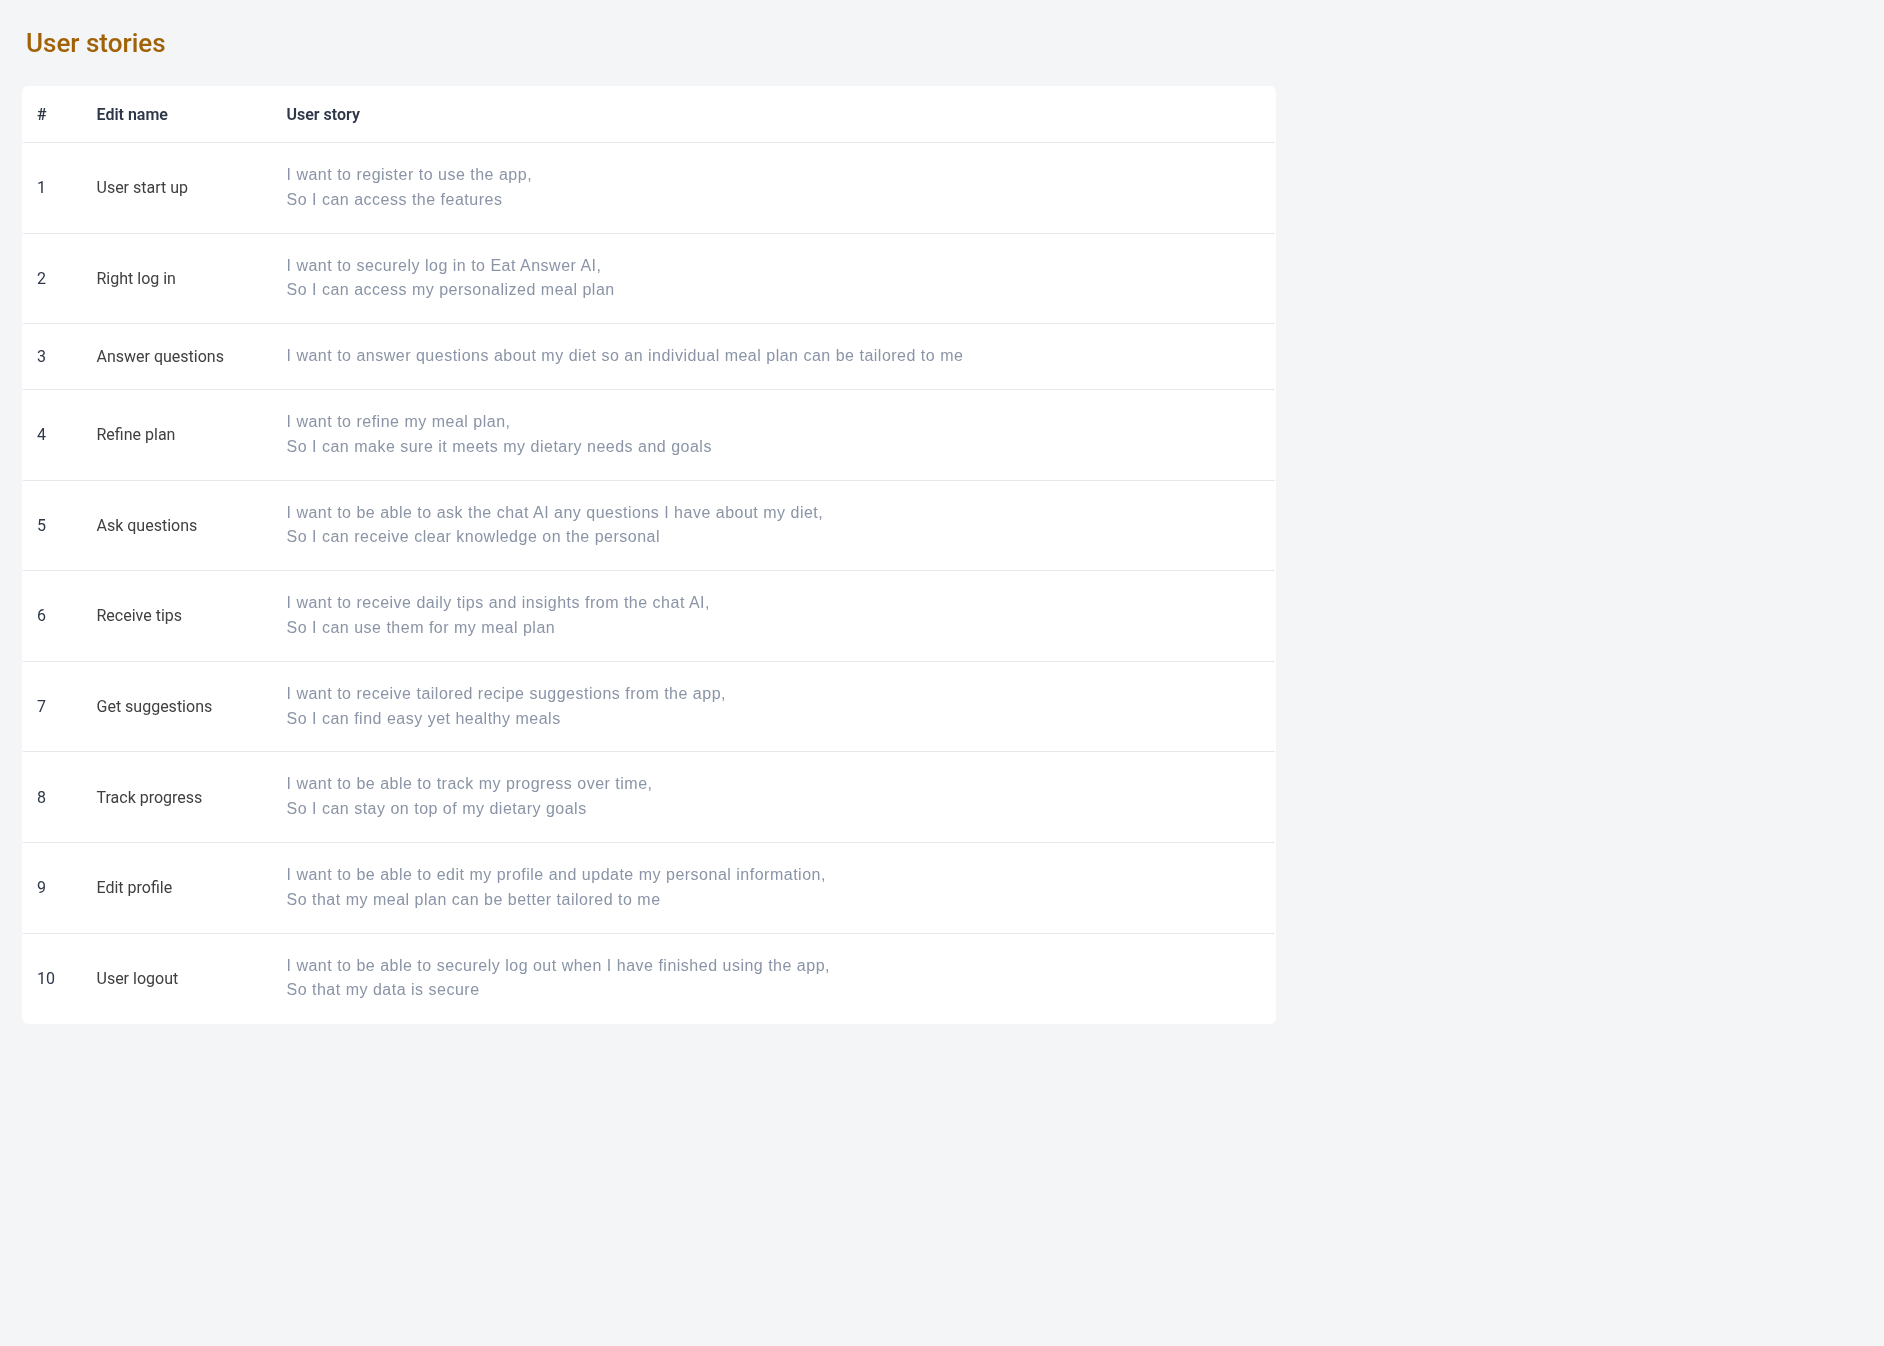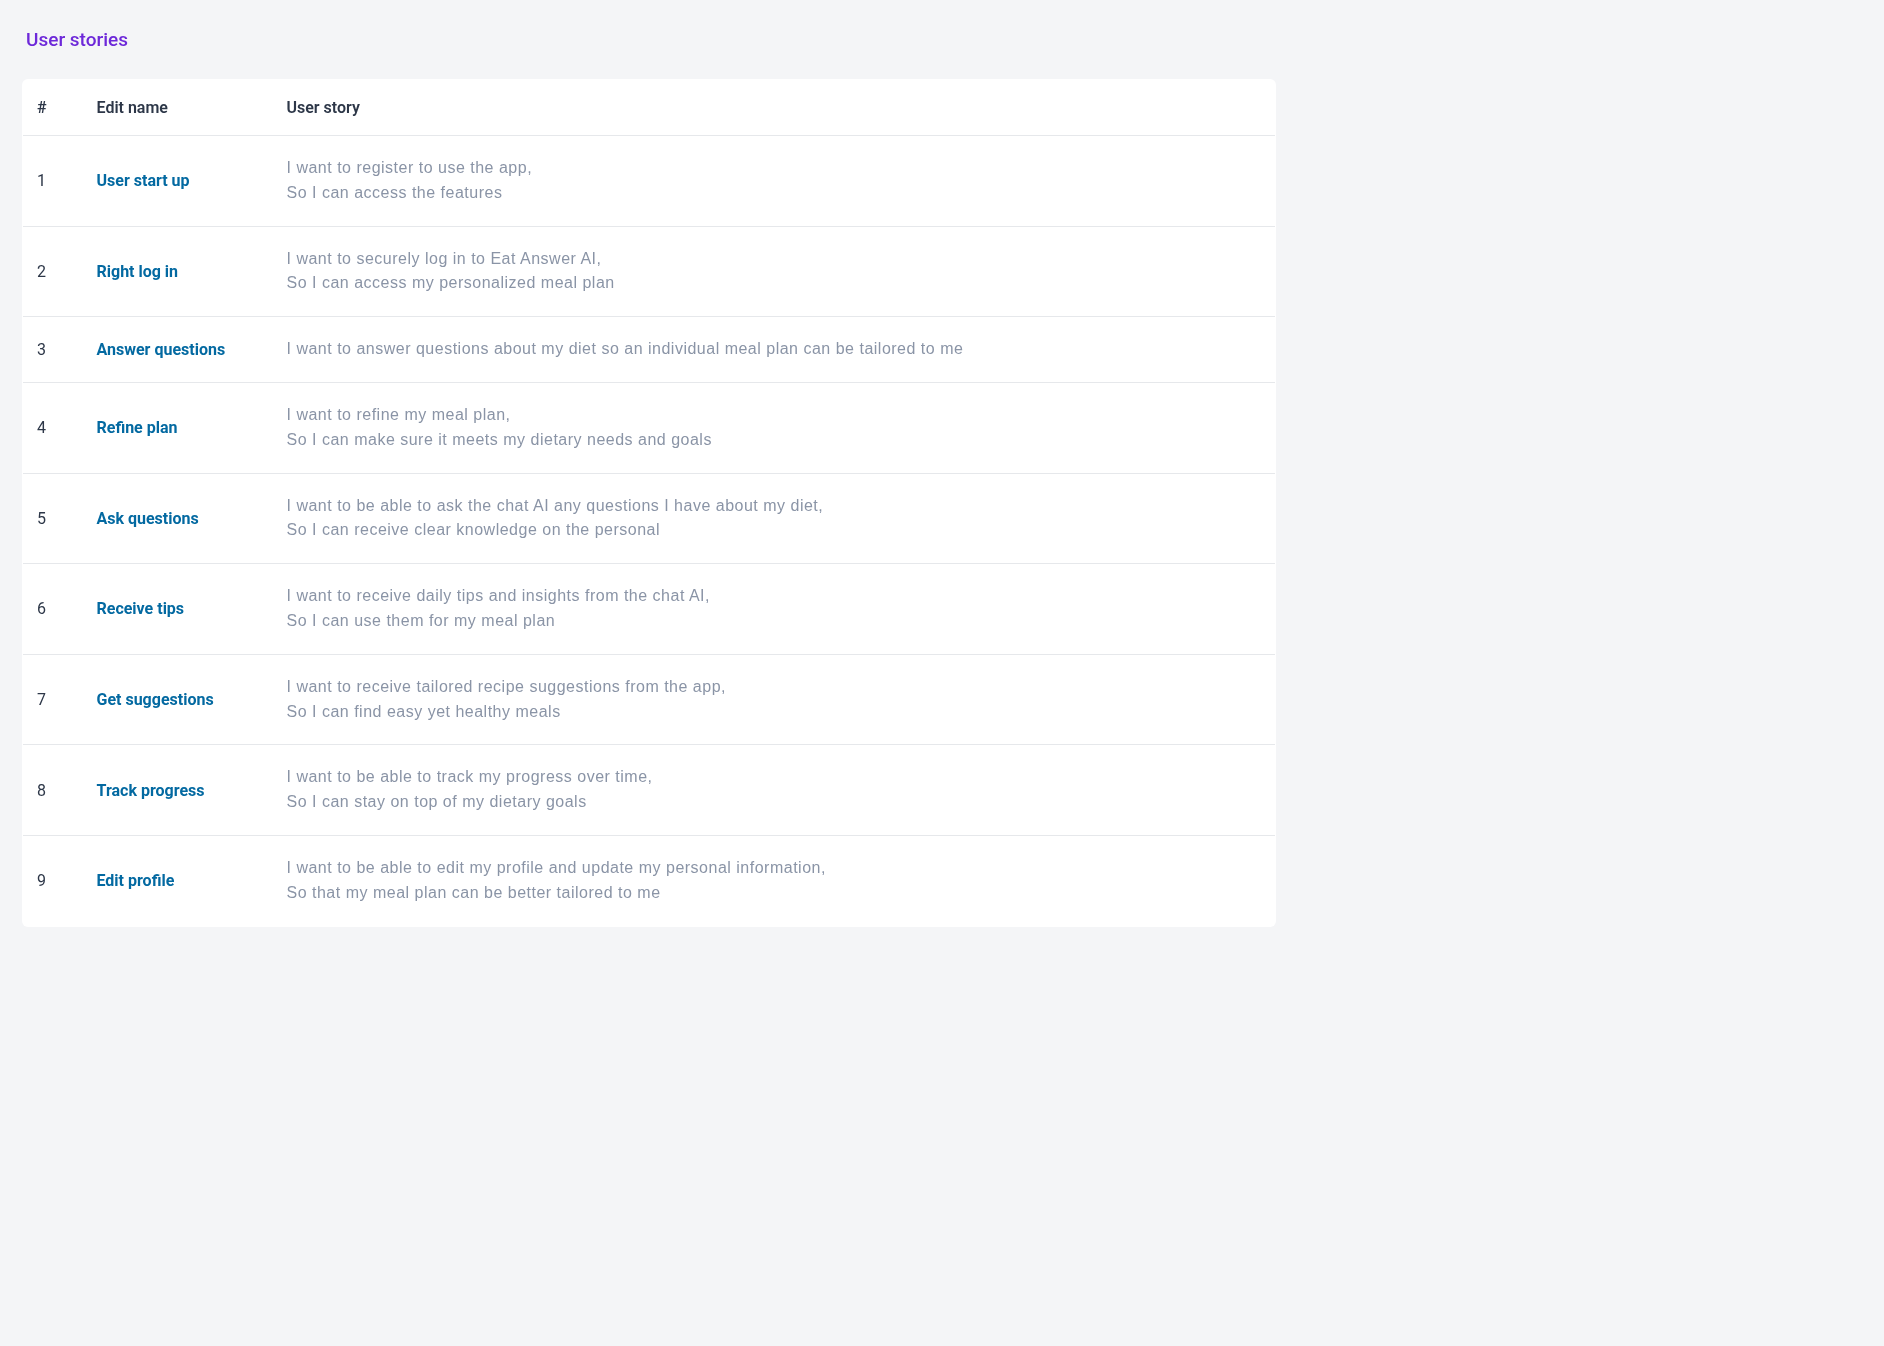--- a/index.html
+++ b/index.html
@@ -8,23 +8,23 @@
     padding: 0;
   }
   body {
     background: #f4f5f7;
     font-family: -apple-system, BlinkMacSystemFont, "Segoe UI", Roboto, "Helvetica Neue", Arial, sans-serif;
     padding: 28px 22px;
     color: #2d3748;
     width: 1298px;
   }
   h2.page-title {
-    font-size: 19px;
+    font-size: 26px;
     font-weight: 500;
-    color: #6d28d9;
+    color: #a16207;
     margin: 0 0 28px 4px;
   }
   table.stories {
     width: 100%;
     border-collapse: collapse;
     background: #ffffff;
     border: 1px solid #e6e8eb;
     border-radius: 6px;
     overflow: hidden;
   }
@@ -45,22 +45,22 @@
   }
   table.stories tbody tr:last-child td {
     border-bottom: none;
   }
   .col-num {
     width: 60px;
     color: #2d3748;
   }
   .col-name {
     width: 190px;
-    color: #0369a1;
-    font-weight: 700;
+    color: #404040;
+    font-weight: 400;
   }
   .col-story {
     color: #8a94a6;
   }
   .col-story .story-text {
     font-family: Liberation Sans, sans-serif;
     font-size: 16px;
     line-height: 1.55;
     letter-spacing: 0.5px;
     white-space: pre-line;
@@ -126,14 +126,20 @@
         <td class="col-name">Track progress</td>
         <td class="col-story"><span class="story-text">I want to be able to track my progress over time,
 So I can stay on top of my dietary goals</span></td>
       </tr>
       <tr>
         <td class="col-num">9</td>
         <td class="col-name">Edit profile</td>
         <td class="col-story"><span class="story-text">I want to be able to edit my profile and update my personal information,
 So that my meal plan can be better tailored to me</span></td>
       </tr>
+      <tr>
+        <td class="col-num">10</td>
+        <td class="col-name">User logout</td>
+        <td class="col-story"><span class="story-text">I want to be able to securely log out when I have finished using the app,
+So that my data is secure</span></td>
+      </tr>
     </tbody>
 </table>
 
 </body></html>

